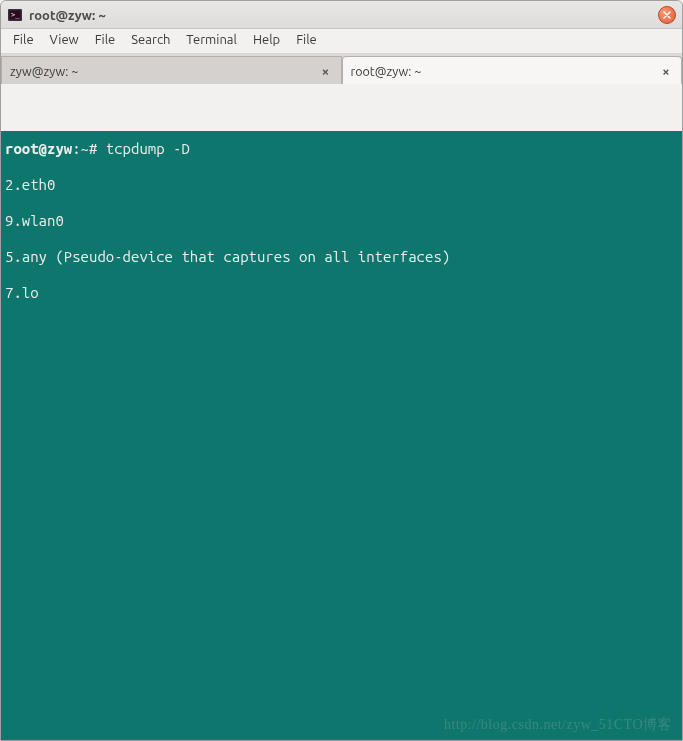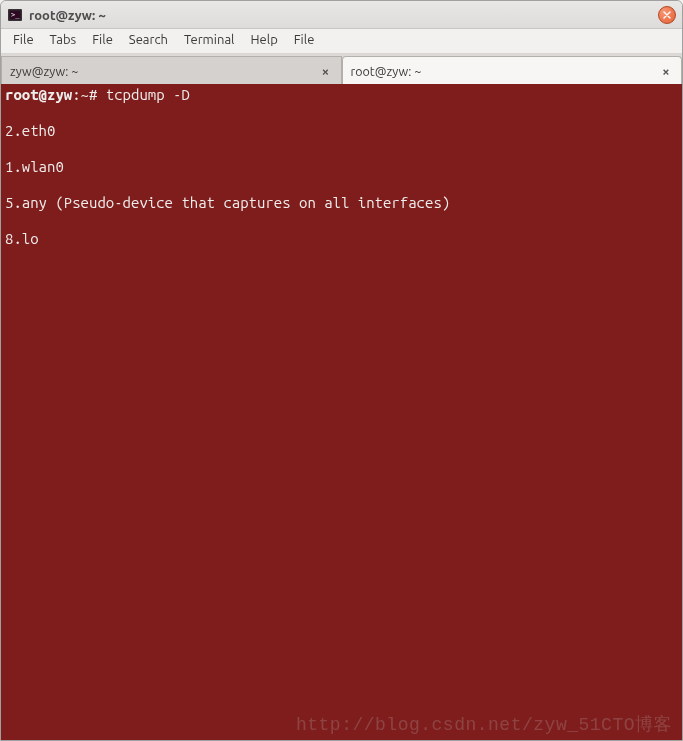--- a/index.html
+++ b/index.html
@@ -108,49 +108,50 @@
     display: flex;
     align-items: center;
     justify-content: center;
     color: #555;
     cursor: pointer;
     font-size: 13px;
     font-weight: bold;
   }
   .terminal {
     flex: 1;
-    background: #7f1d1d;
+    background: #0f766e;
     color: #eeeeec;
     font-family: "Ubuntu Mono", "DejaVu Sans Mono", monospace;
     font-size: 15px;
     line-height: 18px;
-    padding: 2px 4px;
+    padding: 9px 4px;
     overflow: hidden;
     white-space: pre;
     position: relative;
+    margin-top: 47px;
   }
   .term-line { display: block; }
   .prompt-user { color: #eeeeec; font-weight: bold; }
   .prompt-cmd { color: #eeeeec; }
   .cursor {
     display: inline-block;
     width: 1px;
     height: 15px;
     background: #eeeeec;
     vertical-align: text-bottom;
     margin-left: 1px;
     border-left: 1px solid #eeeeec;
   }
   .watermark {
     position: absolute;
     bottom: 6px;
     right: 10px;
     color: rgba(200,200,200,0.22);
-    font-family: Liberation Mono, monospace;
-    font-size: 18px;
+    font-family: Liberation Serif, serif;
+    font-size: 14px;
     letter-spacing: 0.5px;
     pointer-events: none;
   }
 </style>
 </head>
 <body>
 
 <div class="window">
 
   <div class="titlebar">
@@ -164,40 +165,40 @@
     <span class="title-text">root@zyw: ~</span>
     <div class="close-btn">
       <svg viewBox="0 0 8 8">
           <path d="M1 1 L7 7 M7 1 L1 7" stroke="#fff" stroke-width="1.4" stroke-linecap="round"></path>
         </svg>
     </div>
   </div>
 
   <div class="menubar">
     <div class="menu-item">File</div>
-    <div class="menu-item">Tabs</div>
+    <div class="menu-item">View</div>
     <div class="menu-item">File</div>
     <div class="menu-item">Search</div>
     <div class="menu-item">Terminal</div>
     <div class="menu-item">Help</div>
     <div class="menu-item">File</div>
   </div>
 
   <div class="tabbar">
     <div class="tab">
       <span class="tab-label">zyw@zyw: ~</span>
       <span class="tab-close">×</span>
     </div>
     <div class="tab active">
       <span class="tab-label">root@zyw: ~</span>
       <span class="tab-close">×</span>
     </div>
   </div>
 
   <div class="terminal"><span class="term-line"><span class="prompt-user">root@zyw</span><span>:~#</span><span class="prompt-cmd"> tcpdump -D</span></span>
 <span class="term-line">2.eth0</span>
-<span class="term-line">1.wlan0</span>
+<span class="term-line">9.wlan0</span>
 <span class="term-line">5.any (Pseudo-device that captures on all interfaces)</span>
-<span class="term-line">8.lo</span>
+<span class="term-line">7.lo</span>
     <div class="watermark">http://blog.csdn.net/zyw_51CTO博客</div>
   </div>
 
 </div>
 
 </body></html>

